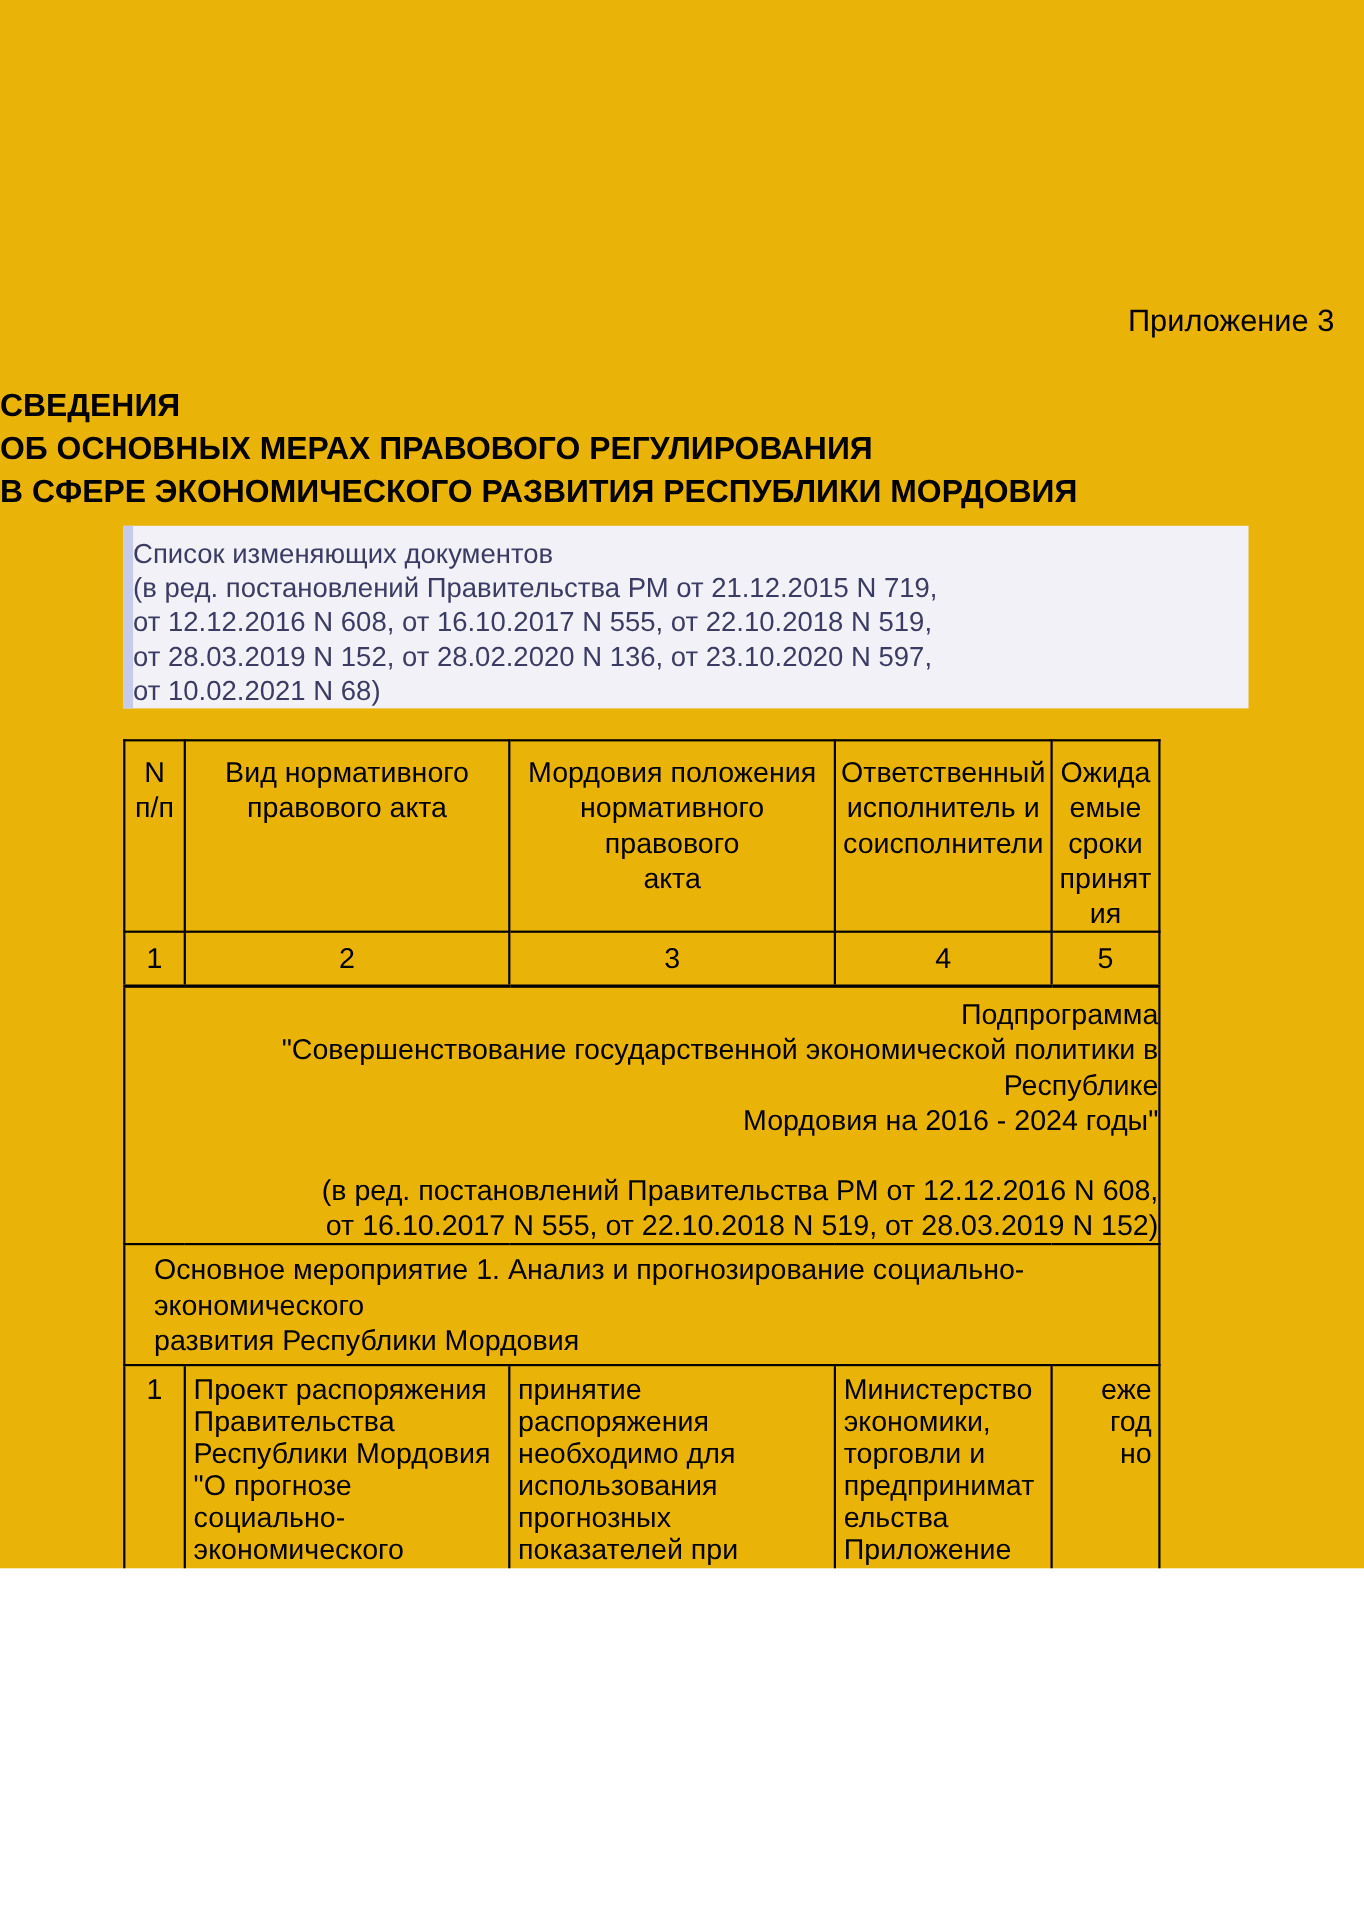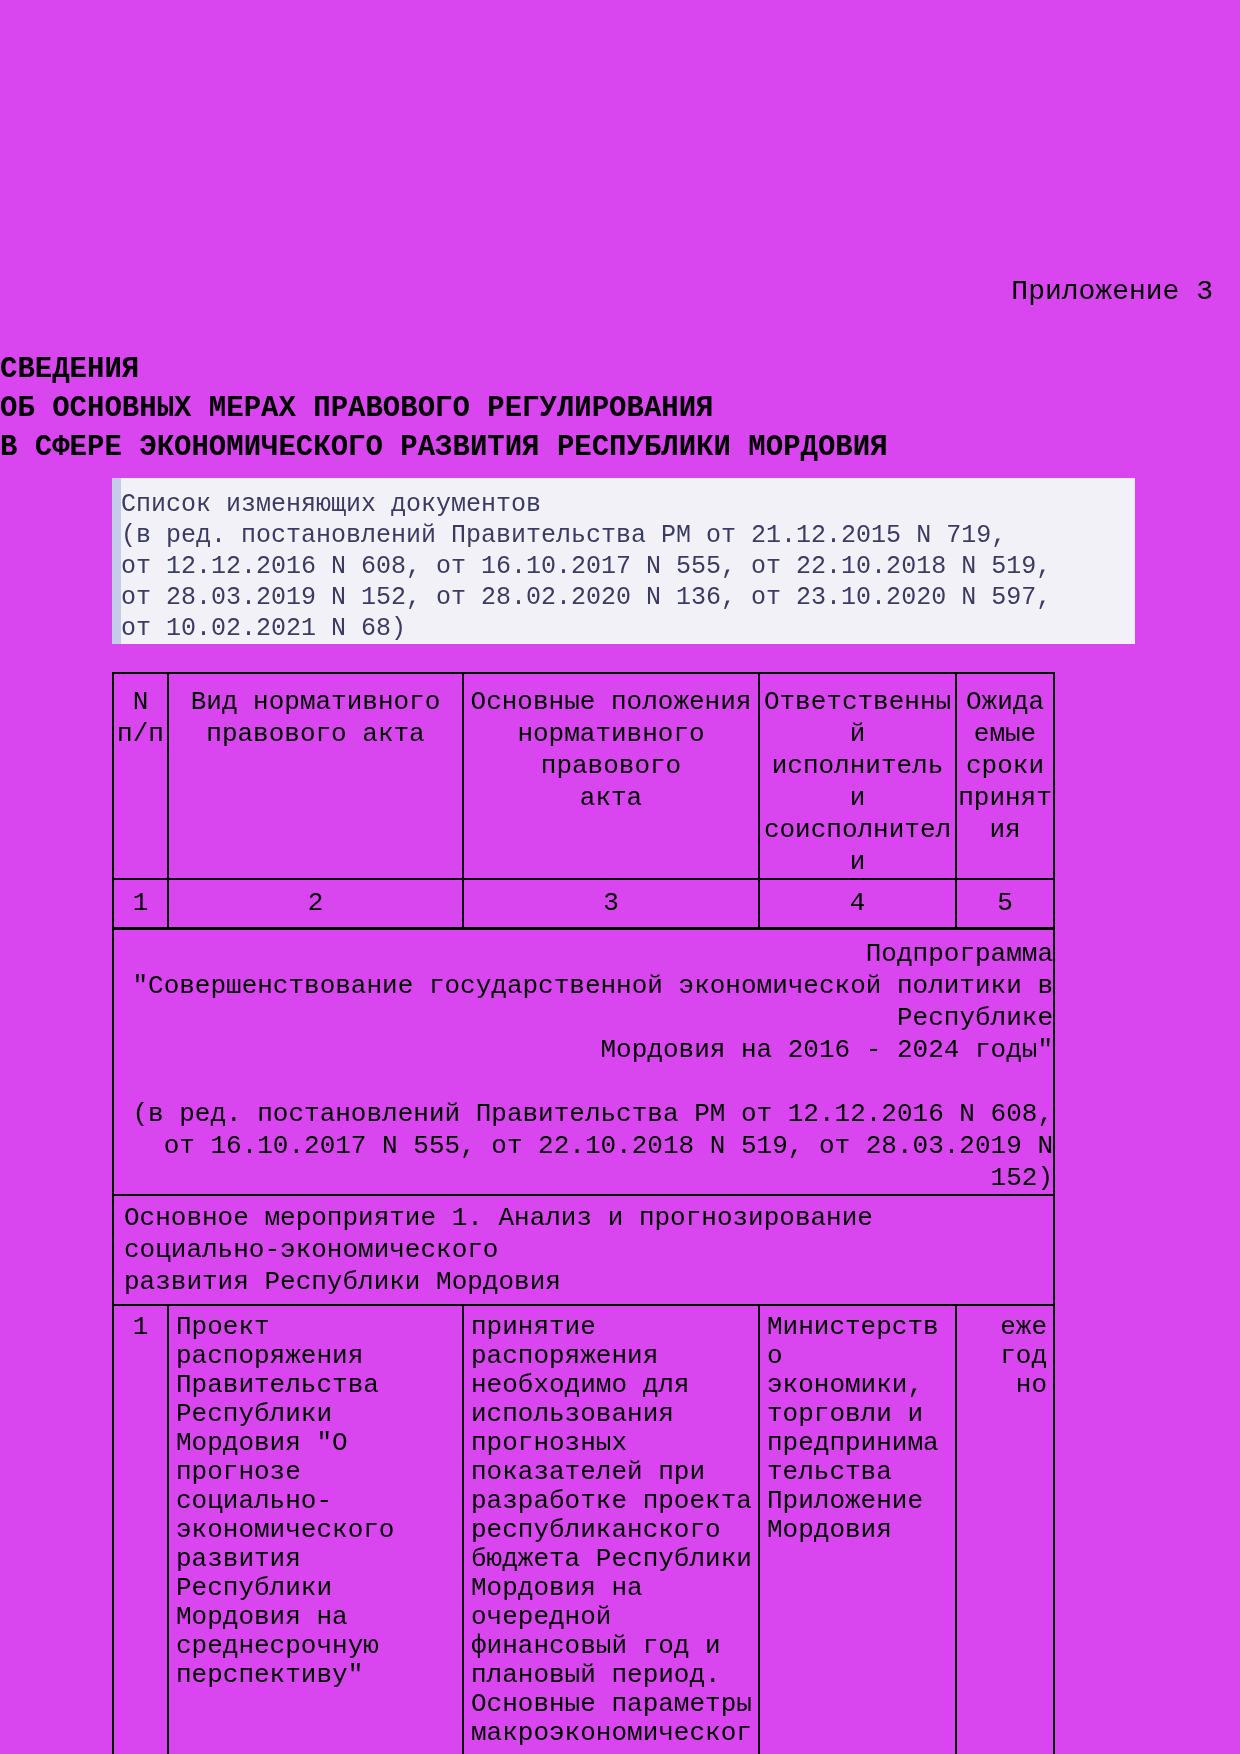--- a/index.html
+++ b/index.html
@@ -1,18 +1,18 @@
 <!DOCTYPE html>
 <html><head>
 <meta charset="utf-8">
 <style>
   html,body { margin:0; padding:0; background:#ffffff; }
   .page {
-    position:relative; width:1240px; height:1754px; background:#d946ef;
-    font-family:Liberation Mono, monospace; color:#000000;
+    position:relative; width:1240px; height:1426px; background:#eab308;
+    font-family:Liberation Sans, sans-serif; color:#000000;
     overflow:hidden;
   }
   .appendix {
     position:absolute; top:276px; right:27px;
     font-size:28px; line-height:32px;
   }
   .doc-title {
     position:absolute; top:350px; left:0; width:100%;
     font-weight:bold; font-size:29px; line-height:39px;
     white-space:pre-line;
@@ -45,21 +45,21 @@
   tr.nums td {
     height:49px; text-align:center; vertical-align:middle;
     border-bottom:3px solid #000000;
   }
   tr.sub td {
     height:192px; text-align:right; white-space:pre-line;
     line-height:32px; padding-top:8px;
   }
   tr.merop td {
     height:77px; text-align:left; white-space:pre-line;
-    line-height:32px; padding:6px 10px;
+    line-height:32px; padding:6px 26px;
   }
   tr.row1 td {
     height:422px; line-height:29px; border-bottom:none;
     padding:7px 6px 0 7px; overflow:hidden;
   }
   tr.row1 td.c-num { text-align:center; padding-left:0; padding-right:0; }
   tr.row1 td.c-terms { text-align:right; white-space:pre-line;padding-left:36px; }
 </style>
 </head>
 <body>
@@ -88,21 +88,21 @@
       <col style="width:296px">
       <col style="width:197px">
       <col style="width:98px">
     </colgroup>
     <tbody>
       <tr class="head">
         <td>N
 п/п</td>
         <td>Вид нормативного
 правового акта</td>
-        <td>Основные положения
+        <td>Мордовия положения
 нормативного правового
 акта</td>
         <td>Ответственный
 исполнитель и
 соисполнители</td>
         <td>Ожида
 емые
 сроки
 принят
 ия</td>

